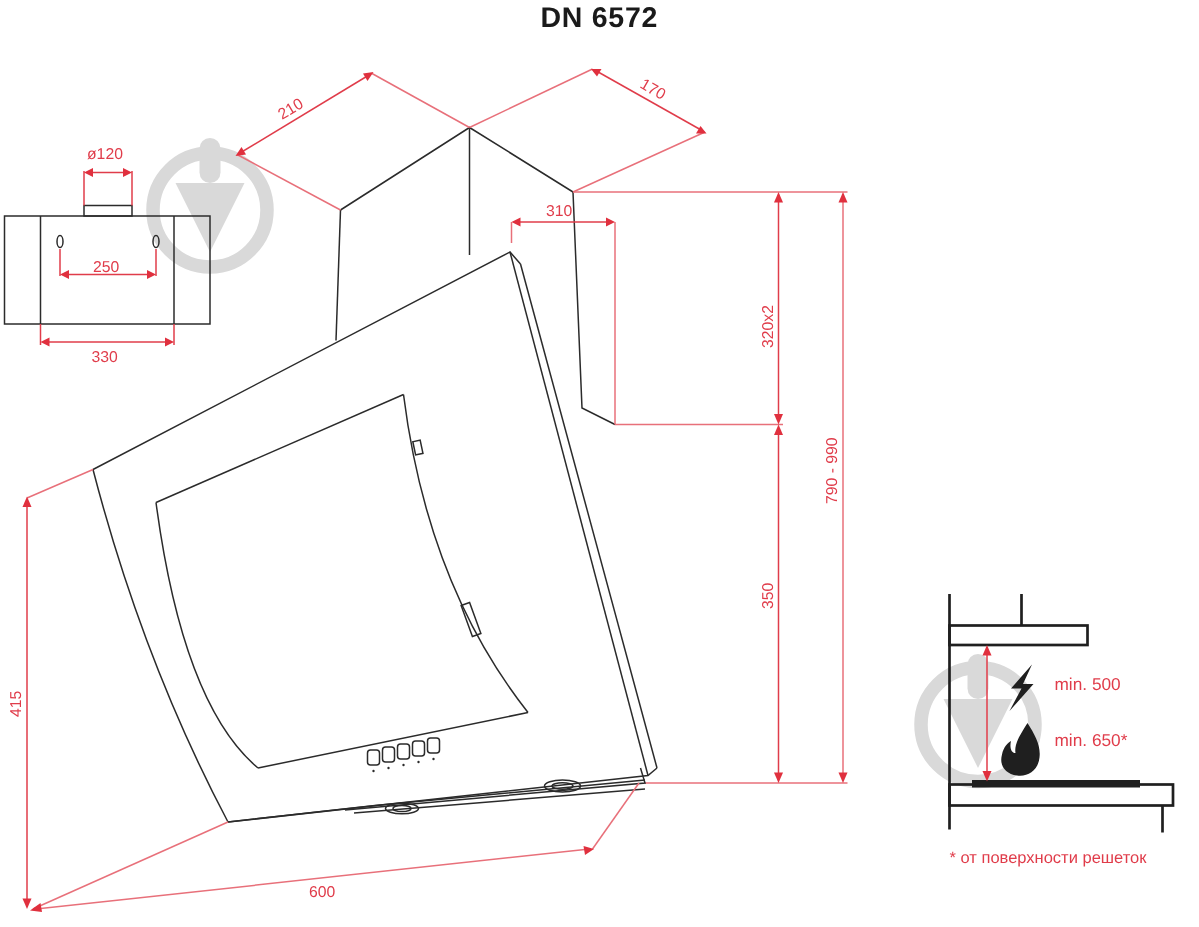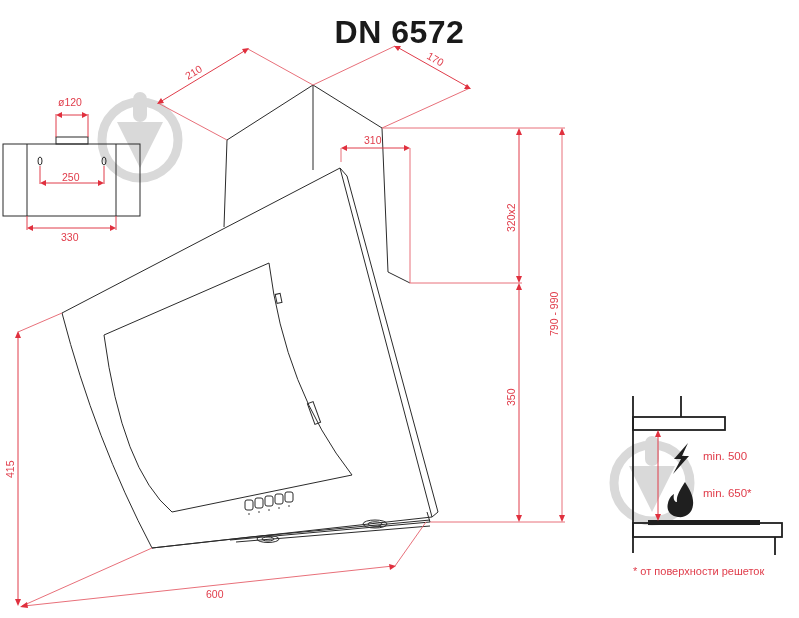--- a/index.html
+++ b/index.html
@@ -1,20 +1,20 @@
 <!DOCTYPE html>
 <html><head>
   <meta charset="utf-8">
   <style>
     html, body { margin: 0; padding: 0; background: #ffffff; }
     body { width: 799px; height: 618px; position: relative; overflow: hidden;
            font-family: "Liberation Sans", sans-serif; }
     #canvas { position: absolute; left: 0; top: 0; width: 799px; height: 618px; }
-    .title { position: absolute; left: 0; top: 14px; width: 799px; text-align: center;
-             font-family: "Liberation Sans", sans-serif; font-weight: bold; font-size: 32px;
+    .title { position: absolute; left: 0; top: 2px; width: 799px; text-align: center;
+             font-family: "Liberation Sans", sans-serif; font-weight: bold; font-size: 19px;
              color: #1a1a1a; letter-spacing: 0.5px; }
     .dim { font-family: "Liberation Sans", sans-serif; font-size: 10.5px; fill: #e03c4a; }
     .note { font-family: "Liberation Sans", sans-serif; font-size: 11.5px; fill: #e03c4a; }
     .ln { stroke: #2b2b2b; stroke-width: 1; fill: none; }
     .ln2 { stroke: #1f1f1f; stroke-width: 1.8; fill: none; }
     .rl { stroke: #e8707a; stroke-width: 1; fill: none; }
     .rd { stroke: #e03c4a; stroke-width: 1; fill: none; }
     .ah { fill: #e0303e; }
     .wm { fill: none; stroke: #d9d9d9; stroke-width: 9; }
     .wmf { fill: #d9d9d9; }

